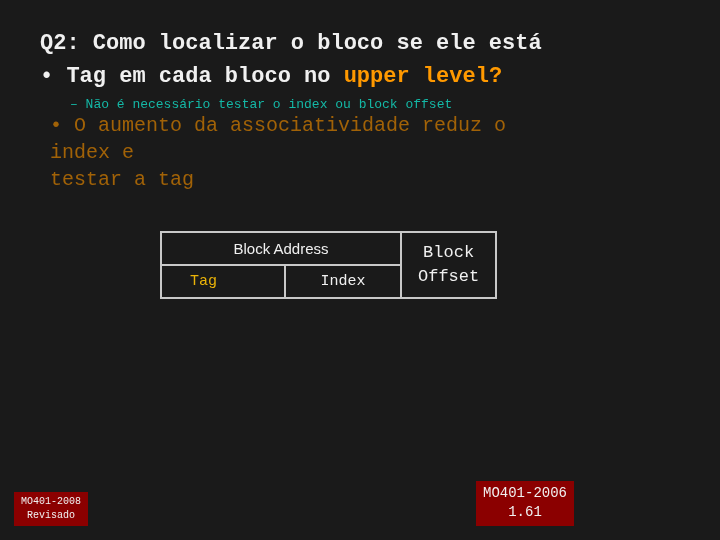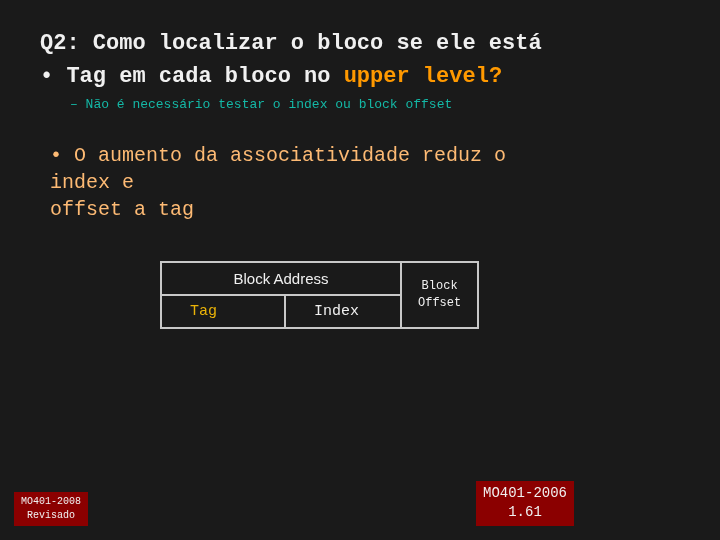--- a/index.html
+++ b/index.html
@@ -33,22 +33,21 @@
     .sub-bullet {
       font-size: 13px;
       color: #14b8a6;
       margin-top: 6px;
       margin-left: 30px;
       font-family: 'Courier New', Courier, monospace;
     }
 
     .bullet-main2 {
       font-size: 20px;
-      color: #fdba74;
-      margin-top: 30px;
+      color: #a16207;
       margin-left: 10px;
       line-height: 1.35;
     }
 
     .footer-left {
       position: absolute;
       bottom: 14px;
       left: 14px;
       background: #8b0000;
       color: #f0f0f0;
@@ -89,40 +88,40 @@
     <span> no </span>
     <span class="highlight-upper">upper level?</span>
   </div>
 
   <div class="sub-bullet">
     <span>– Não é necessário testar o index ou block offset</span>
   </div>
 
   <div class="bullet-main2">
     <div>• O aumento da associatividade reduz o index e</div>
-    <div>  offset a tag</div>
+    <div>  testar a tag</div>
   </div>
 
   
   <div style="margin-top: 38px; margin-left: 120px; display: inline-block;">
     <table style="border-collapse: collapse;">
       <tbody>
           <tr>
         <td colspan="2" style="border: 2px solid #c8c8c8; padding: 7px 8px; text-align: center; font-size: 15px; color: #f0f0f0; font-family: Liberation Sans, sans-serif; background: #1a1a1a; min-width: 240px;">
           <span>Block Address</span>
         </td>
-        <td rowspan="2" style="border: 2px solid #c8c8c8; padding: 3px 16px; text-align: center; font-size: 12px; color: #f0f0f0; font-family: 'Courier New', monospace; background: #1a1a1a; vertical-align: middle; line-height: 1.4;">
+        <td rowspan="2" style="border: 2px solid #c8c8c8; padding: 3px 16px; text-align: center; font-size: 17px; color: #f0f0f0; font-family: 'Courier New', monospace; background: #1a1a1a; vertical-align: middle; line-height: 1.4;">
           Block<br>Offset
         </td>
       </tr>
       <tr>
         <td style="border: 2px solid #c8c8c8; padding: 7px 28px; font-size: 15px; color: #eab308; font-family: 'Courier New', monospace; background: #1a1a1a; min-width: 110px;">
           <span>Tag</span>
         </td>
-        <td style="border: 2px solid #c8c8c8; padding: 7px 28px; font-size: 15px; color: #f0f0f0; font-family: 'Courier New', monospace; background: #1a1a1a; min-width: 100px;">
+        <td style="border: 2px solid #c8c8c8; padding: 7px 28px; text-align: center; font-size: 15px; color: #f0f0f0; font-family: 'Courier New', monospace; background: #1a1a1a; min-width: 100px;">
           <span>Index</span>
         </td>
       </tr>
     </tbody>
       </table>
   </div>
 
   
   <div class="footer-left">
     <div>MO401-2008</div>

